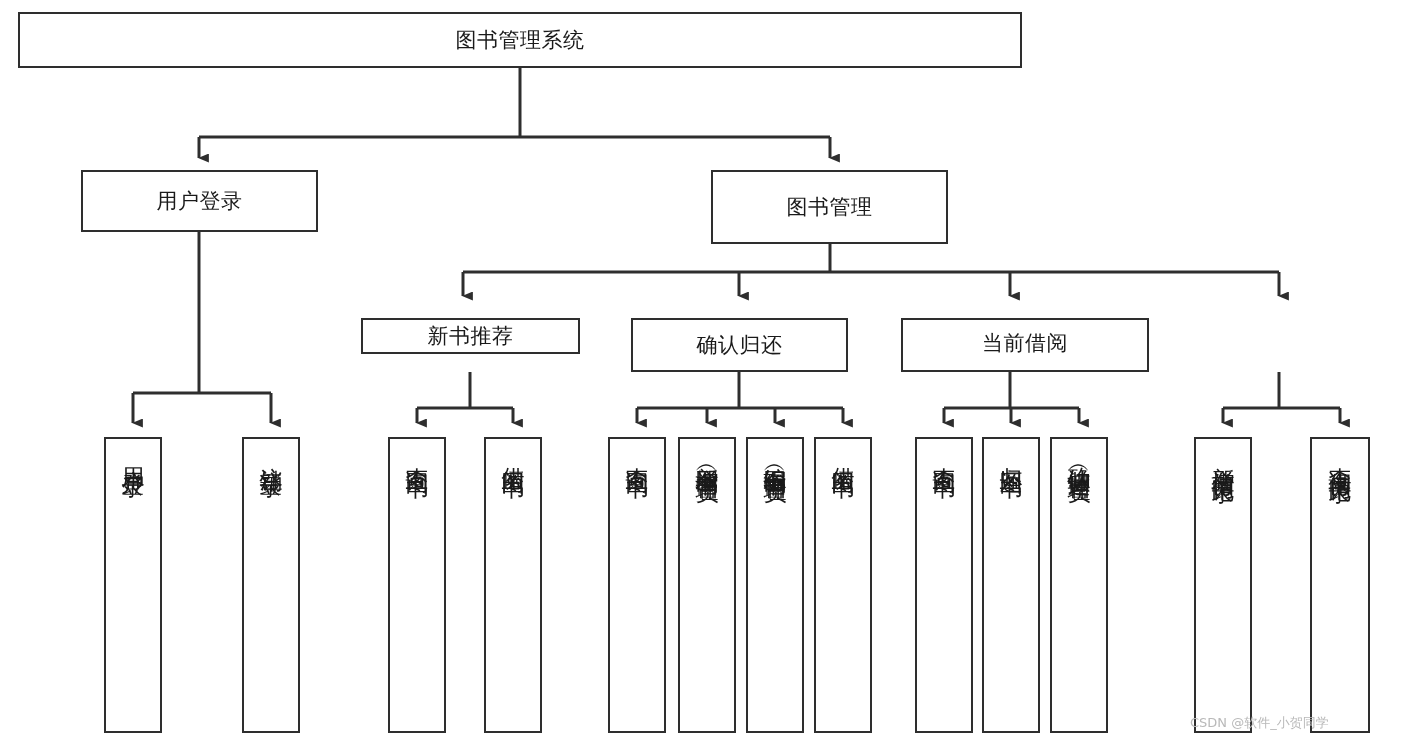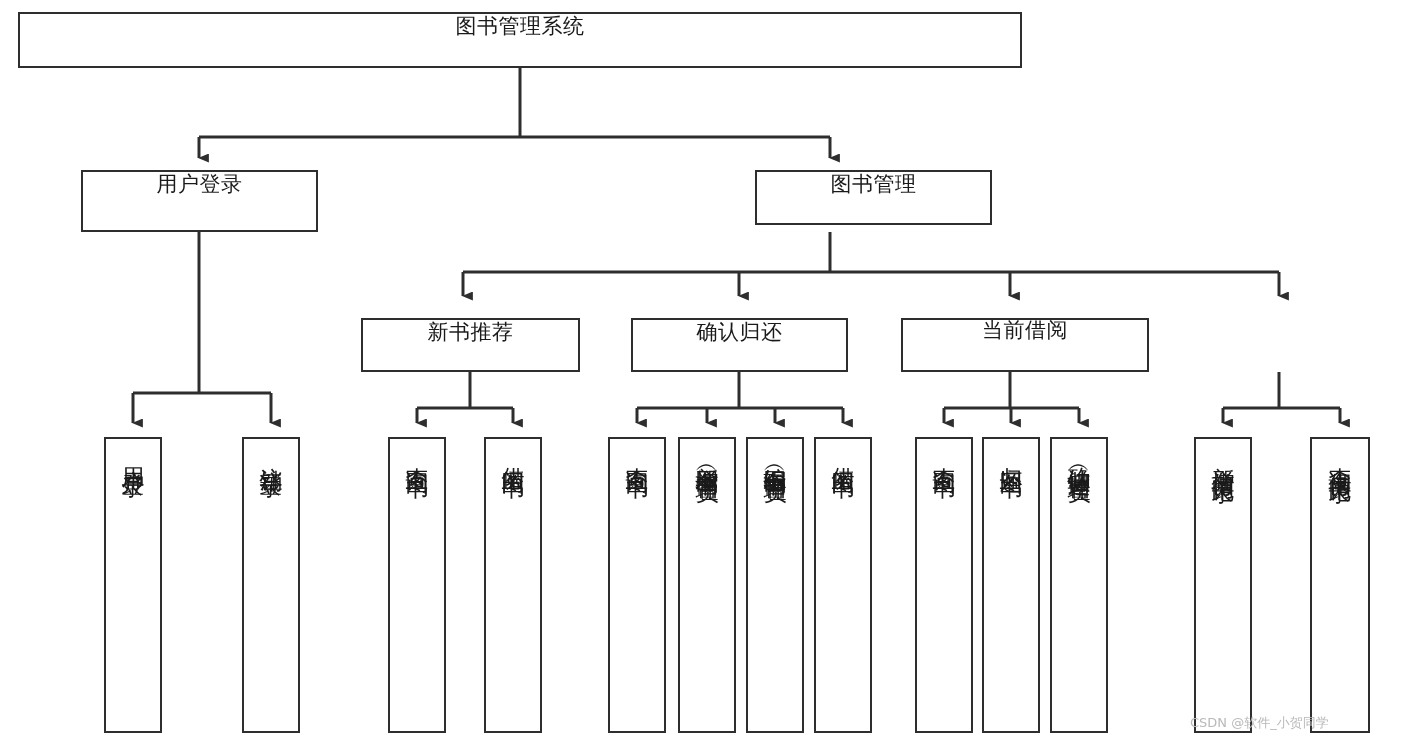--- a/index.html
+++ b/index.html
@@ -25,20 +25,21 @@
     width: 1405px;
     height: 747px;
     pointer-events: none;
   }
   .node {
     position: absolute;
     box-sizing: border-box;
     background: #ffffff;
     border: 2px solid #2e2e2e;
     display: flex;
+    align-items: center;
     justify-content: center;
     color: #1a1a1a;
     z-index: 2;
   }
   .node .cap {
     display: block;
     text-align: center;
     line-height: 1.18;
     letter-spacing: 0.5px;
   }
@@ -130,25 +131,25 @@
     </g>
   </svg>
 
   <div class="node root horiz" style="left:18px; top:12px; width:1004px; height:56px;">
     <span class="cap">图书管理系统</span>
   </div>
 
   <div class="node horiz" style="left:81px; top:170px; width:237px; height:62px;">
     <span class="cap">用户登录</span>
   </div>
-  <div class="node horiz" style="left:711px; top:170px; width:237px; height:55px;margin-left:44px;">
+  <div class="node horiz" style="left:711px; top:170px; width:237px; height:74px;">
     <span class="cap">图书管理</span>
   </div>
 
-  <div class="node horiz" style="left:361px; top:318px; width:219px; height:54px;">
+  <div class="node horiz" style="left:361px; top:318px; width:219px; height:36px;">
     <span class="cap">新书推荐</span>
   </div>
   <div class="node horiz" style="left:631px; top:318px; width:217px; height:54px;">
     <span class="cap">确认归还</span>
   </div>
   <div class="node horiz" style="left:901px; top:318px; width:248px; height:54px;font-family:Liberation Mono, monospace;">
     <span class="cap">当前借阅</span>
   </div>
 
   <div class="node vert" style="left:104px; top:437px; width:58px; height:296px;">

